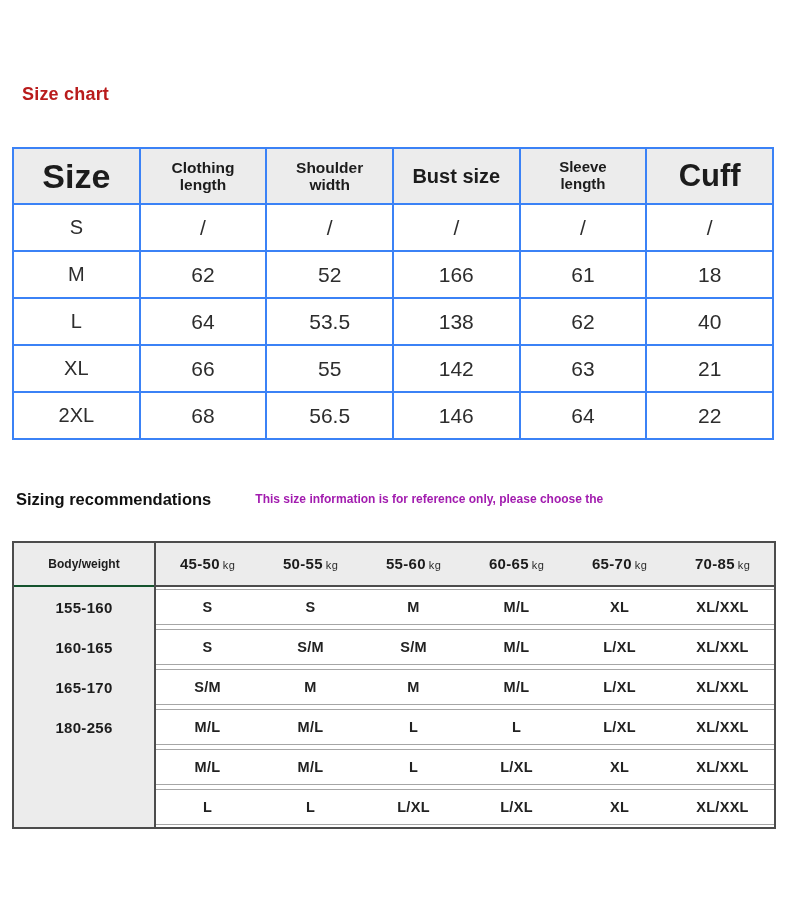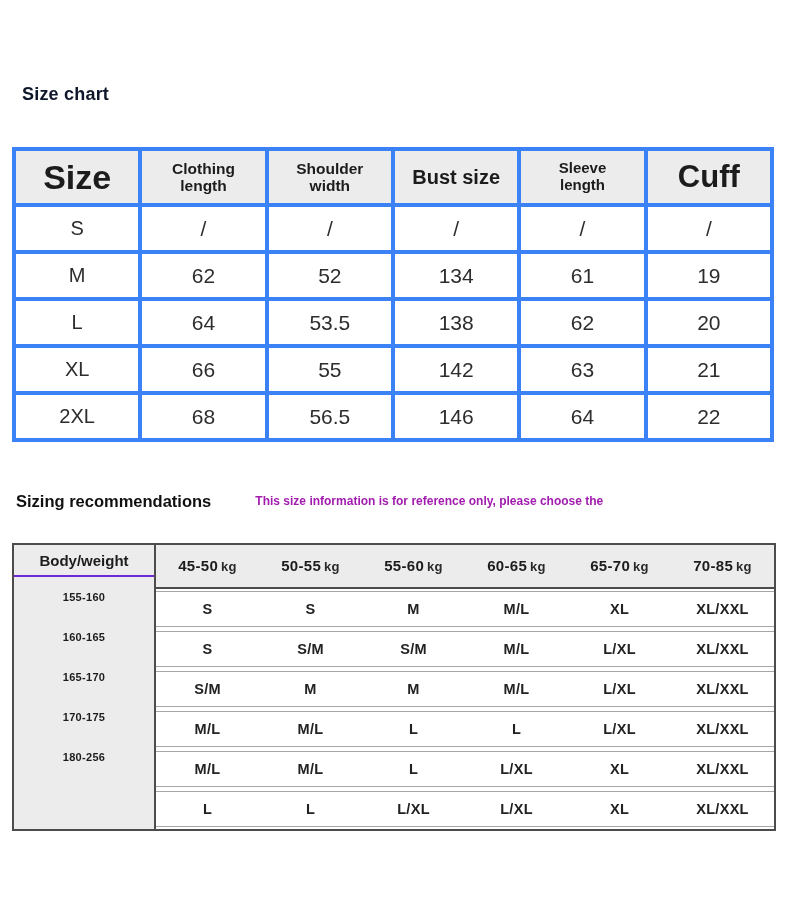--- a/index.html
+++ b/index.html
@@ -12,33 +12,33 @@
     color: #1e1e1e;
     overflow: hidden;
   }
 
   
   .page-title {
     margin: 84px 0 0 22px;
     font-size: 18px;
     font-weight: 700;
     letter-spacing: 0.2px;
-    color: #0f172a;
+    color: #b91c1c;
   }
 
   
   .size-table {
     margin: 42px 0 0 12px;
     width: 762px;
     border-collapse: collapse;
     table-layout: fixed;
     text-align: center;
   }
   .size-table th, .size-table td {
-    border: 4px solid #3b82f6;
+    border: 2px solid #3b82f6;
     padding: 0;
   }
   .size-table th {
     background: #ececec;
     height: 56px;
     font-weight: 700;
     white-space: pre-line;
     line-height: 1.12;
     color: #1c1c1c;
   }
@@ -86,35 +86,35 @@
     border: 2px solid #4c4c4c;
     background: #ffffff;
   }
   .rec-left {
     width: 142px;
     background: #ececec;
     border-right: 2px solid #4c4c4c;
     flex-shrink: 0;
   }
   .rec-corner {
-    height: 32px;
-    border-bottom: 2px solid #6d28d9;
+    height: 44px;
+    border-bottom: 2px solid #14532d;
+    display: flex;
+    align-items: center;
+    justify-content: center;
+    font-size: 12px;
+    font-weight: 700;
+    color: #1c1c1c;
+  }
+  .rec-hlabel {
+    height: 40px;
     display: flex;
     align-items: center;
     justify-content: center;
     font-size: 15px;
-    font-weight: 700;
-    color: #1c1c1c;
-  }
-  .rec-hlabel {
-    height: 40px;
-    display: flex;
-    align-items: center;
-    justify-content: center;
-    font-size: 11px;
     font-weight: 700;
     color: #1c1c1c;
     letter-spacing: 0.3px;
   }
   .rec-right {
     flex: 1;
     display: flex;
     flex-direction: column;
   }
   .rec-whead {
@@ -128,23 +128,23 @@
     display: flex;
     align-items: baseline;
     justify-content: center;
     padding-top: 12px;
     font-size: 15px;
     font-weight: 700;
     color: #1c1c1c;
     letter-spacing: 0.3px;
   }
   .rec-unit {
-    font-size: 13px;
+    font-size: 11px;
     margin-left: 3px;
-    font-weight: 700;
+    font-weight: 400;
     color: #2a2a2a;
   }
   .rec-row {
     height: 36px;
     margin: 2px 0;
     border-top: 1px solid #a6a6a6;
     border-bottom: 1px solid #a6a6a6;
     display: grid;
     grid-template-columns: repeat(6, 1fr);
     background: #ffffff;
@@ -184,31 +184,31 @@
         <td>/</td>
         <td>/</td>
         <td>/</td>
         <td>/</td>
         <td>/</td>
       </tr>
       <tr>
         <td class="size-label">M</td>
         <td>62</td>
         <td>52</td>
-        <td>134</td>
+        <td>166</td>
         <td>61</td>
-        <td>19</td>
+        <td>18</td>
       </tr>
       <tr>
         <td class="size-label">L</td>
         <td>64</td>
         <td>53.5</td>
         <td>138</td>
         <td>62</td>
-        <td>20</td>
+        <td>40</td>
       </tr>
       <tr>
         <td class="size-label">XL</td>
         <td>66</td>
         <td>55</td>
         <td>142</td>
         <td>63</td>
         <td>21</td>
       </tr>
       <tr>
@@ -228,21 +228,20 @@
     <span>This size information is for reference only, please choose the</span><br>
   </div>
 </div>
 
 <div class="rec-table">
   <div class="rec-left">
     <div class="rec-corner">Body/weight</div>
   <div class="rec-hlabel">155-160</div>
       <div class="rec-hlabel">160-165</div>
       <div class="rec-hlabel">165-170</div>
-      <div class="rec-hlabel">170-175</div>
       <div class="rec-hlabel">180-256</div>
     </div>
   <div class="rec-right">
     <div class="rec-whead">
         <div class="rec-wcell">
           <span class="rec-wnum">45-50</span>
           <span class="rec-unit">kg</span>
         </div>
         <div class="rec-wcell">
           <span class="rec-wnum">50-55</span>

